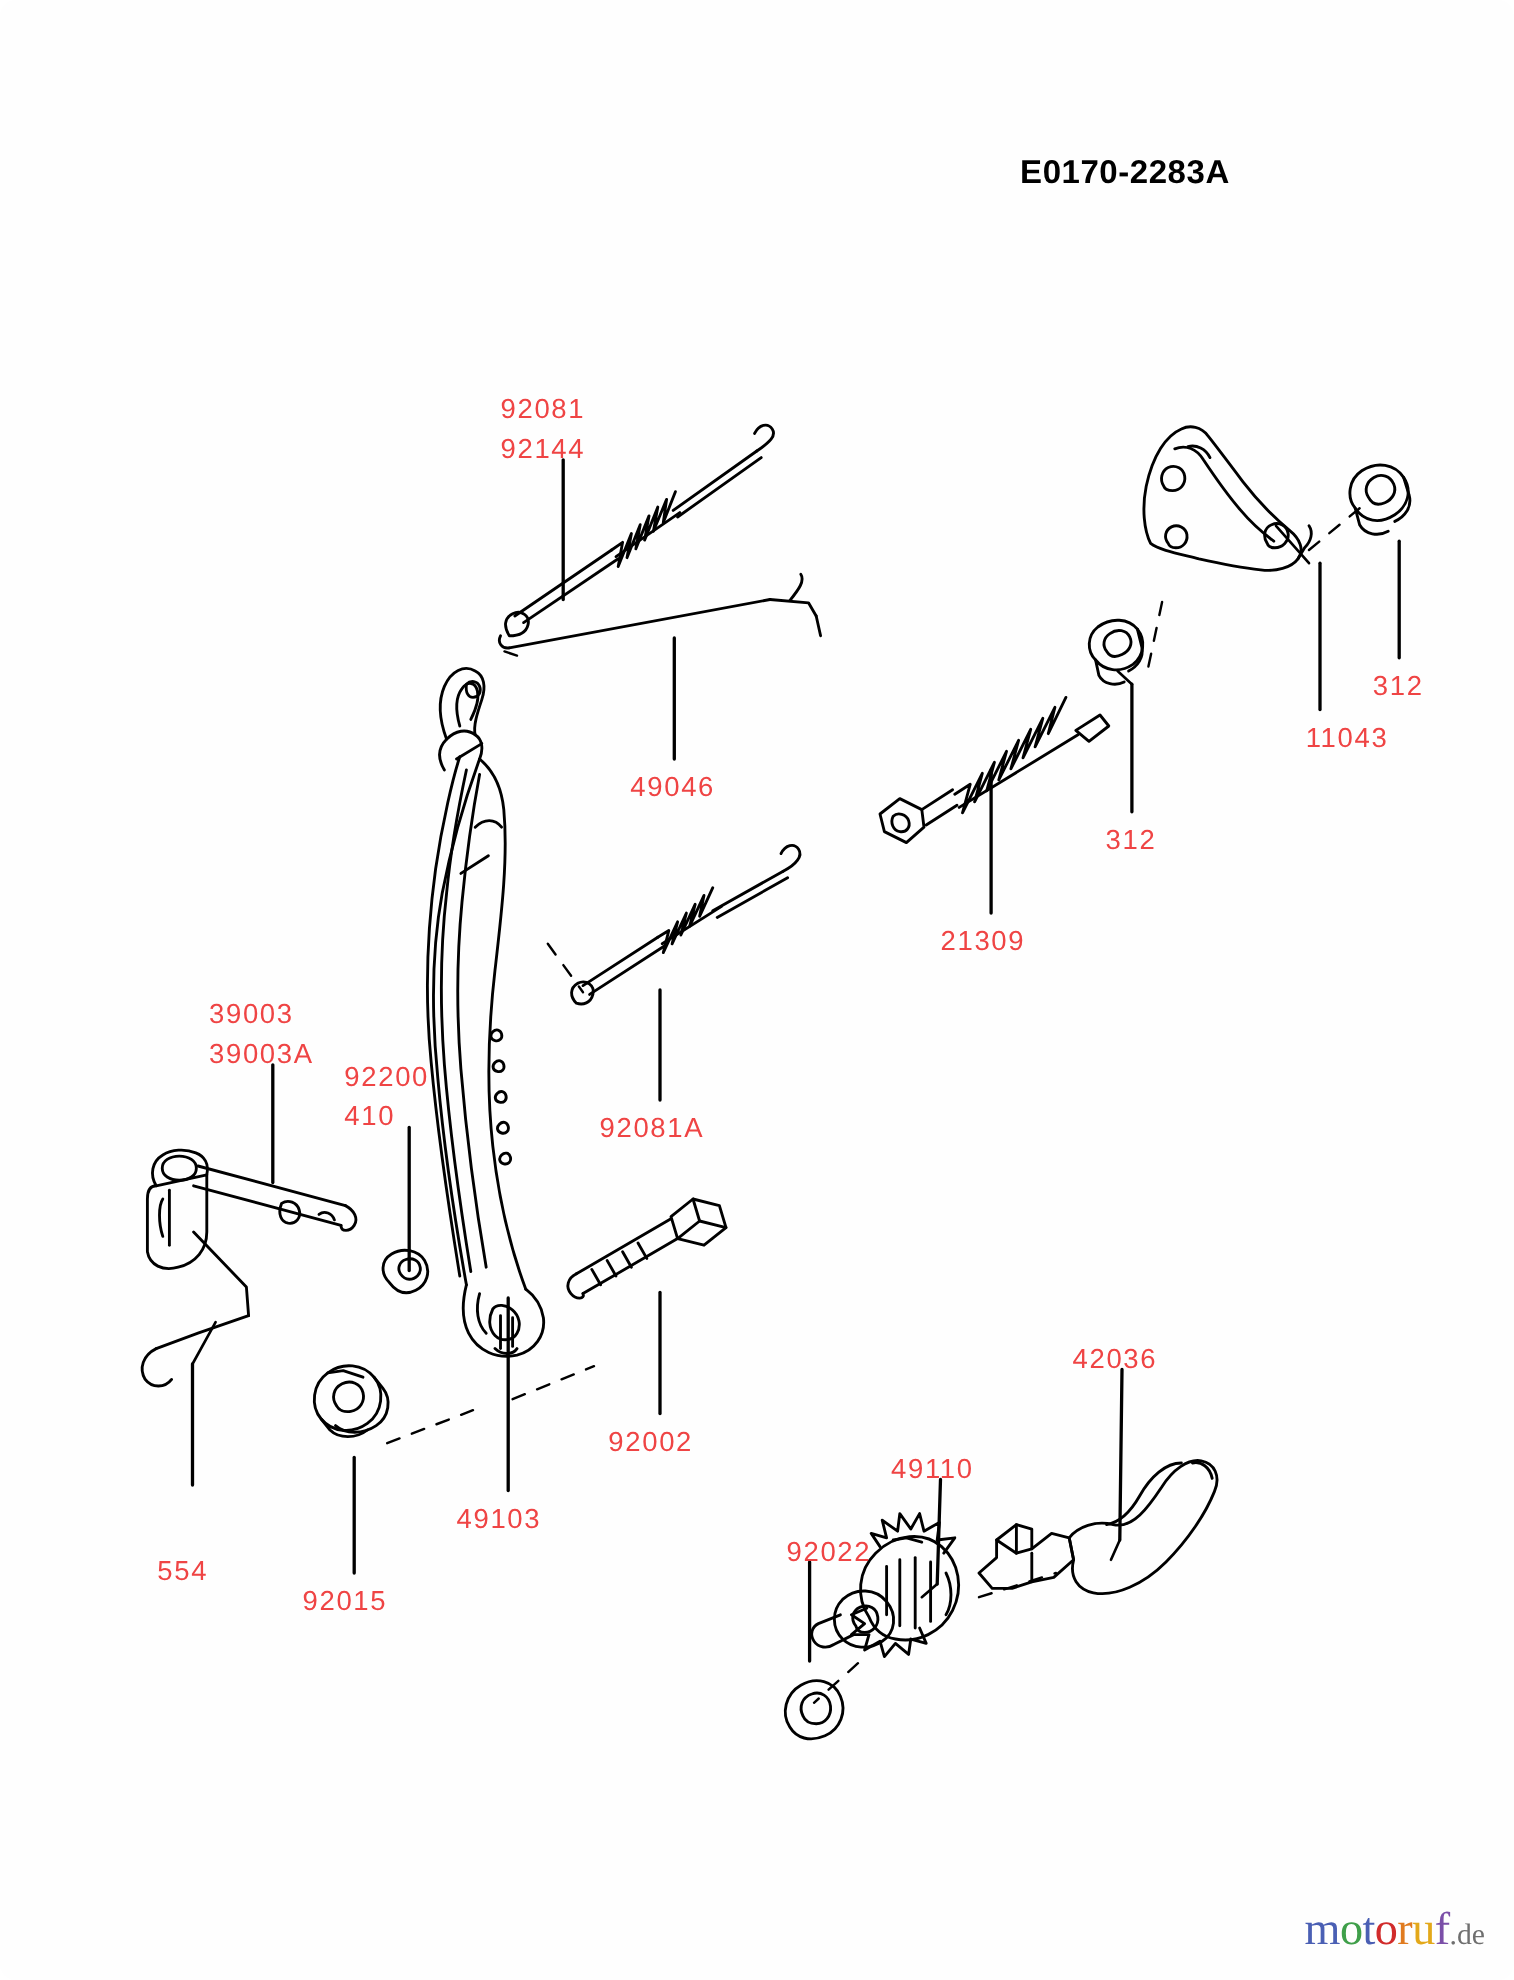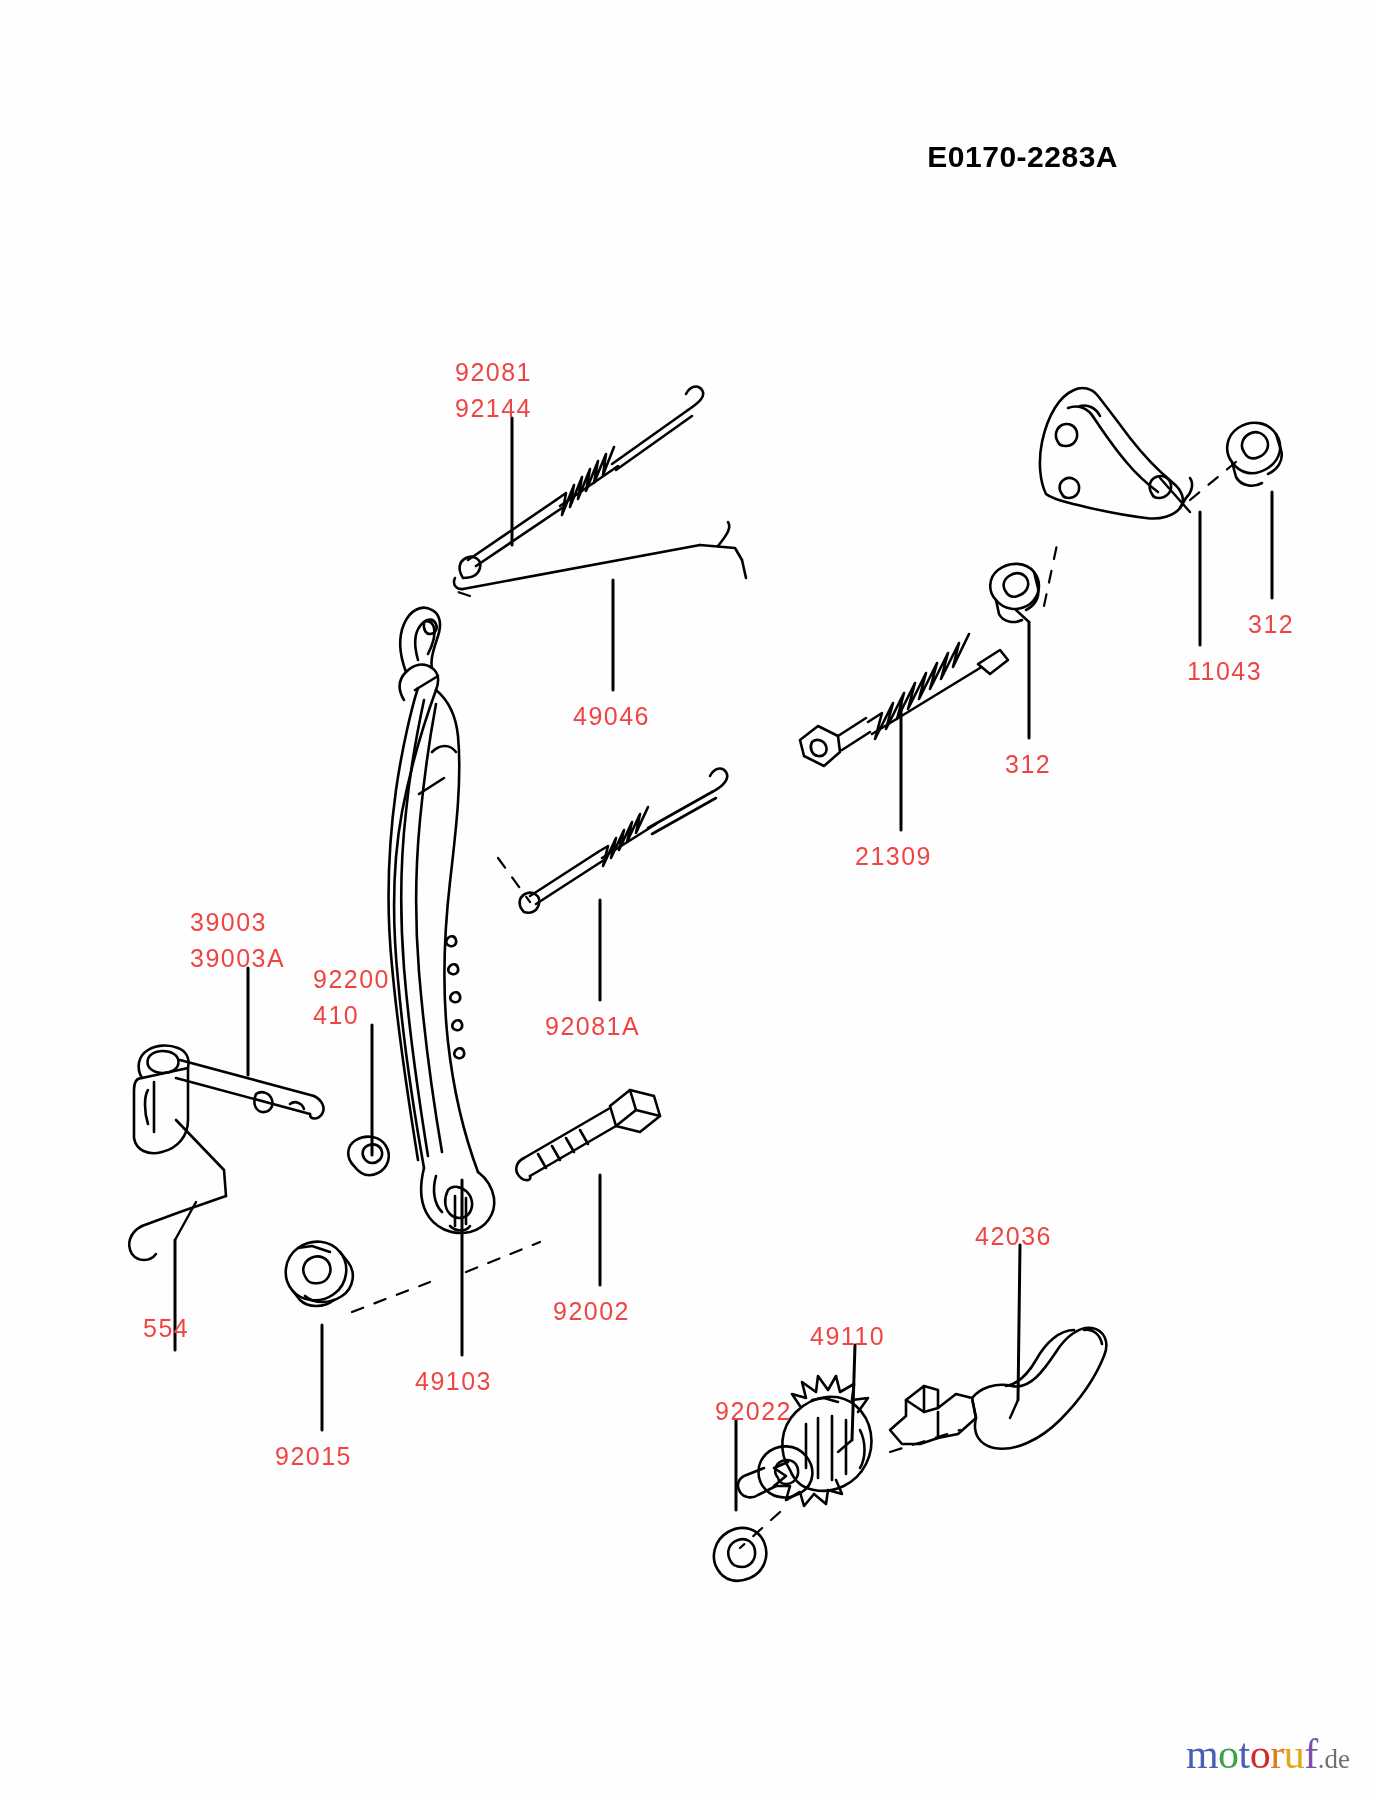--- a/index.html
+++ b/index.html
@@ -409,21 +409,21 @@
       </div>
       <div class="callout" style="left: 975px; top: 1220px;">
         <div>42036</div>
       </div>
       <div class="callout" style="left: 553px; top: 1295px;">
         <div>92002</div>
       </div>
       <div class="callout" style="left: 810px; top: 1320px;">
         <div>49110</div>
       </div>
-      <div class="callout" style="left: 143px; top: 1312px;">
+      <div class="callout" style="left: 143px; top: 1412px;">
         <div>554</div>
       </div>
       <div class="callout" style="left: 415px; top: 1365px;">
         <div>49103</div>
       </div>
       <div class="callout" style="left: 690px; top: 1395px; margin-left: 25px;">
         <div>92022</div>
       </div>
       <div class="callout" style="left: 275px; top: 1440px;">
         <div>92015</div>

